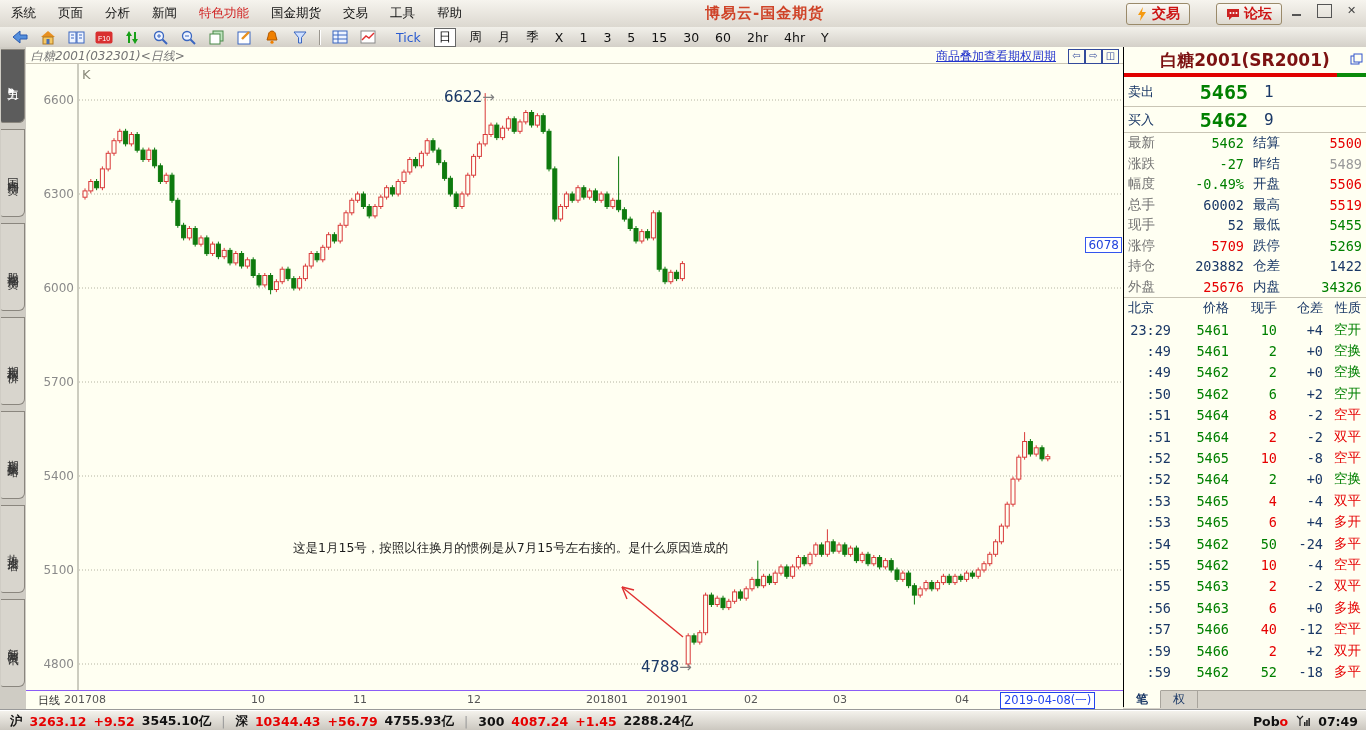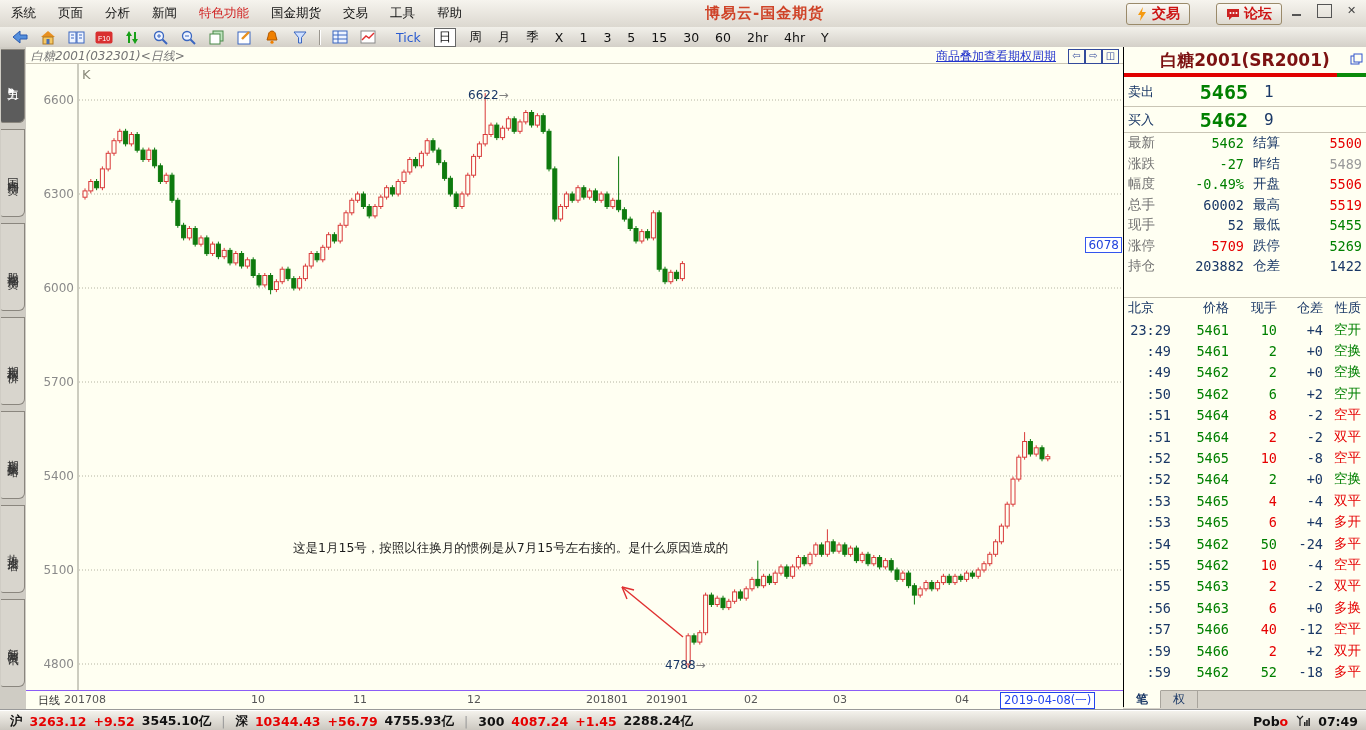--- a/index.html
+++ b/index.html
@@ -28,21 +28,21 @@
   .side-arrow{color:#fff;font-size:8px;writing-mode:horizontal-tb;margin-top:4px;}
   
   .chart-wrap{position:absolute;left:26px;top:47px;width:1097px;height:663px;background:#fffff2;}
   .chart-header{position:absolute;left:0;top:0;width:100%;height:16px;background:#fffff2;border-bottom:1px solid #c8c4b4;font-size:12px;z-index:5;}
   .chart-title{position:absolute;left:5px;top:1px;color:#737373;font-style:italic;}
   .chart-links{position:absolute;right:4px;top:1px;display:flex;align-items:center;}
   .chart-link{color:#2233cc;text-decoration:underline;cursor:pointer;}
   .nav-box{width:15px;height:13px;border:1px solid #334a9c;color:#334a9c;font-size:10px;line-height:12px;text-align:center;background:#fdfdf0;cursor:pointer;}
   .chart-canvas{position:absolute;left:0;top:16px;width:1097px;height:627px;}
   .k-label{position:absolute;left:56px;top:20px;color:#8a8a7a;font-size:13px;z-index:4;}
-  .anno{position:absolute;font-size:12px;color:#1a3866;white-space:nowrap;z-index:4;margin-left:24px;}
+  .anno{position:absolute;font-size:15px;color:#1a3866;white-space:nowrap;z-index:4;}
   .anno .garr{color:#808080;}
   .note-text{position:absolute;left:267px;top:493px;font-size:12.5px;color:#1c1c1c;z-index:4;}
   .price-tag{position:absolute;right:1px;top:190px;border:1px solid #3355ee;background:#fff;color:#2244dd;font-size:12px;padding:0 2px;z-index:4;}
   .xaxis-row{position:absolute;left:26px;top:690px;width:1097px;height:17px;background:#fffff2;border-top:1px solid #8b5cf6;font-size:11px;color:#555;}
   .xaxis-row .xt{position:absolute;top:2px;transform:translateX(-50%);}
   .xaxis-row .period-lab{position:absolute;left:12px;top:2px;color:#333;transform:none;}
   .date-tag{position:absolute;left:974px;top:1px;border:1px solid #2244ee;color:#2244ee;background:#fff;padding:0 3px;font-size:11.5px;}
   
   .rpanel{position:absolute;left:1123px;top:47px;width:243px;height:660px;background:#fffff2;border-left:1px solid #000000;box-sizing:border-box;}
   .rp-title{position:absolute;left:0;top:0;width:100%;height:26px;text-align:center;font-size:17px;font-weight:bold;color:#7c1212;line-height:26px;}
@@ -697,20 +697,26 @@
      <span class="q-v c-r">5709</span>
      <span class="q-l2">跌停</span>
      <span class="q-v2 c-g">5269</span>
    </div>
         <div class="q-row">
      <span class="q-l">持仓</span>
      <span class="q-v c-n">203882</span>
      <span class="q-l2">仓差</span>
      <span class="q-v2 c-n">1422</span>
    </div>
+        <div class="q-row">
+     <span class="q-l">外盘</span>
+     <span class="q-v c-r">25676</span>
+     <span class="q-l2">内盘</span>
+     <span class="q-v2 c-g">34326</span>
+   </div>
       </div>
     <div class="tape-head" id="tape-head">
         <span class="tc-time" style="text-align:left;">北京</span>
    <span class="tc-price">价格</span>
    <span class="tc-vol">现手</span>
    <span class="tc-delta">仓差</span>
    <span class="tc-nat">性质</span>
       </div>
     <div class="tape" id="tape">
         <div class="t-row">

